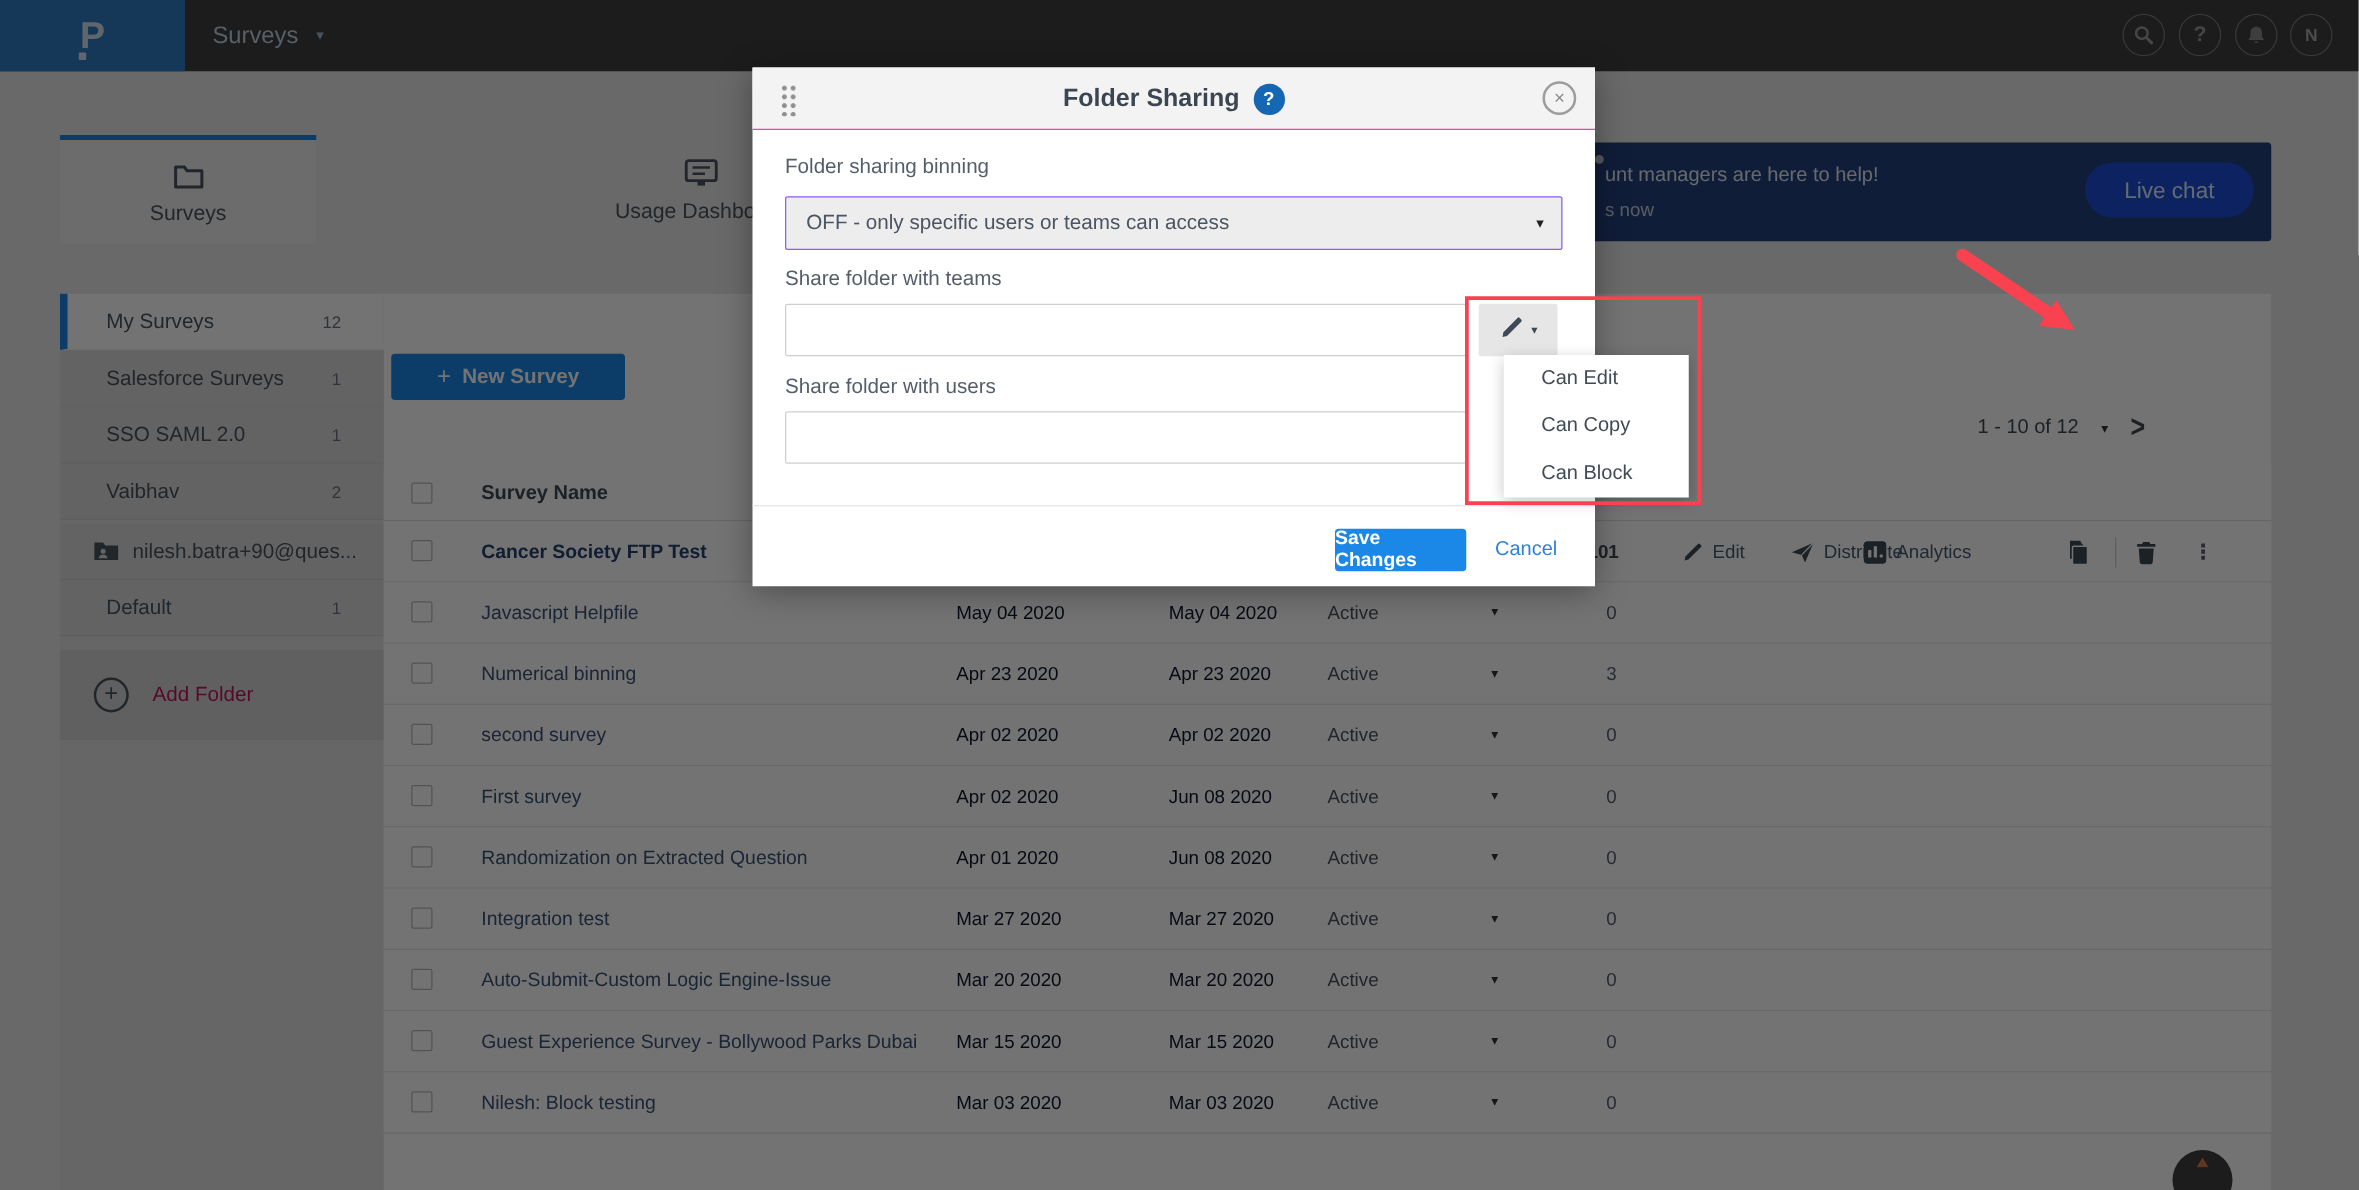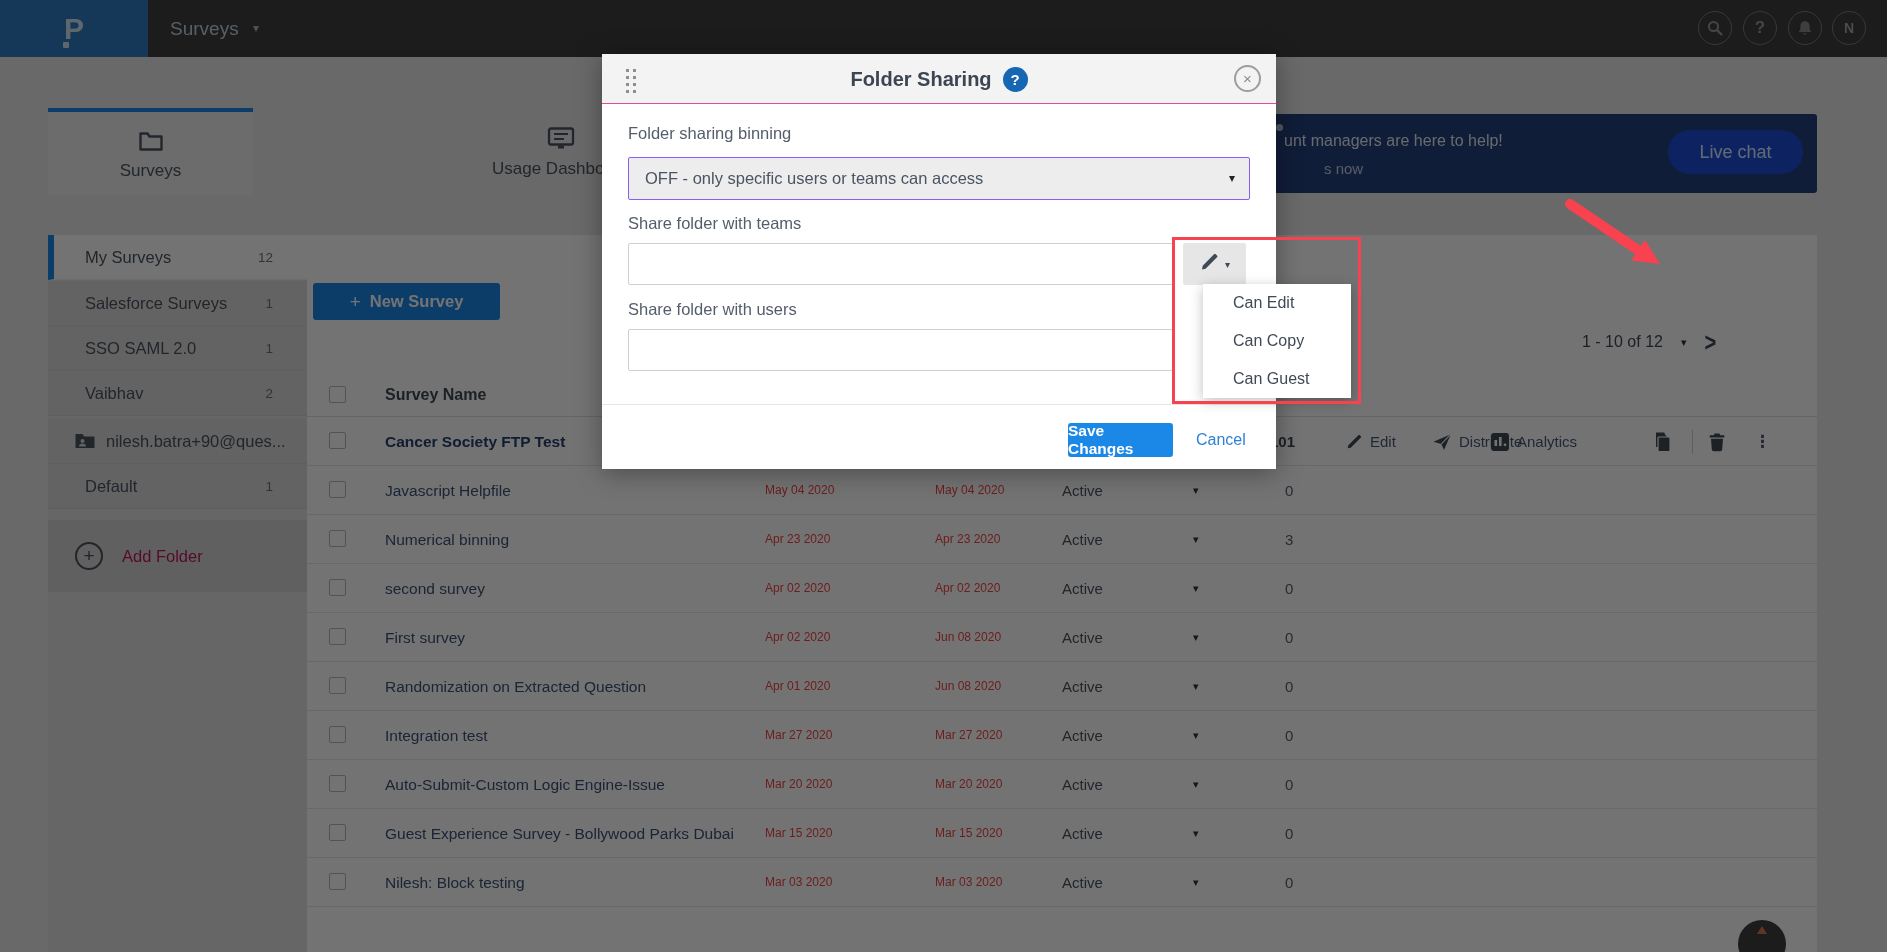--- a/index.html
+++ b/index.html
@@ -20,21 +20,21 @@
   .tb-n { font-size:14px; font-weight:bold; color:#a9a9a9; }
 
   
   .tab { position:absolute; top:108px; width:205px; height:87px; display:flex; flex-direction:column; align-items:center; justify-content:center; gap:9px; color:#4a5560; font-size:17px; }
   .tab .ticon { height:26px; display:flex; align-items:flex-end; }
   .tab.active { background:#f0f0f0; border-top:4px solid #1b87e6; }
 
   
   .banner { position:absolute; left:1180px; top:114px; width:637px; height:79px; background:#24407c; border-radius:3px; overflow:hidden; }
   .banner .b1 { position:absolute; left:104px; top:18px; color:#e3e9f1; font-size:16px; }
-  .banner .b2 { position:absolute; left:104px; top:46px; color:#c3cedd; font-size:15px;margin-left:40px; }
+  .banner .b2 { position:absolute; left:104px; top:46px; color:#c3cedd; font-size:15px; }
   .banner .bdot { position:absolute; left:96px; top:10px; width:7px; height:7px; border-radius:50%; background:#b8c6da; }
   .live-chat { position:absolute; left:488px; top:16px; width:135px; height:44px; border-radius:22px; background:#1d4ed8; color:#d8ecff; font-size:18px; display:flex; align-items:center; justify-content:center; }
 
   
   .card { position:absolute; left:48px; top:235px; width:1769px; height:717px; background:#fff; }
   .side-col { position:absolute; left:0; top:0; width:259px; height:717px; background:#e2e2e2; }
   .sitem { position:absolute; left:0; width:259px; height:45px; background:#dcdcdc; border-bottom:1px solid rgba(0,0,0,0.05); }
   .sitem .slabel { position:absolute; left:37px; top:0; height:45px; line-height:45px; font-size:16.5px; color:#4a5560; white-space:nowrap; }
   .sitem .scount { position:absolute; right:34px; top:0; height:45px; line-height:45px; font-size:13.5px; color:#6b7280; }
   .sitem.active { background:#ffffff; border-left:6px solid #1b87e6; }
@@ -54,21 +54,21 @@
   .pg-caret { font-size:11px; color:#333; }
   .pg-next { font-size:20px; font-weight:bold; transform:scaleY(1.25); color:#3f4a56; }
 
   
   .thead { position:absolute; left:259px; top:138px; width:1510px; height:44px; border-bottom:1px solid #e0e0e0; background:#fff; }
   .thead .hname { position:absolute; left:78px; top:0; height:44px; line-height:44px; font-weight:bold; font-size:16px; color:#3f4a56; }
   .trow { position:absolute; left:259px; width:1510px; height:49px; border-bottom:1px solid #e6e6e6; background:#fff; }
   .cb { position:absolute; left:22px; top:50%; margin-top:-9px; width:17px; height:17px; border:1.6px solid #b8b8b8; border-radius:2px; background:#fff; }
   .tname { position:absolute; left:78px; top:0; height:49px; line-height:49px; font-size:15.5px; color:#3b5377; white-space:nowrap; }
   .tname.bold { font-weight:bold; color:#27406e; }
-  .tdate { position:absolute; top:0; height:49px; line-height:49px; font-size:12px; color:#ef4444; }
+  .tdate { position:absolute; top:0; height:49px; line-height:49px; font-size:15px; color:#0f172a; }
   .d1 { left:458px; } .d2 { left:628px; }
   .tstatus { position:absolute; left:755px; top:0; height:49px; line-height:49px; font-size:15px; color:#4a5560; }
   .tcaret { position:absolute; left:886px; top:0; height:49px; line-height:49px; font-size:11px; color:#333; }
   .tcaret::after { content:"▾"; }
   .tcount { position:absolute; left:978px; top:0; height:49px; line-height:49px; font-size:15px; color:#5a6270; }
   .tcount.bold { left:963px; font-weight:bold; color:#3f4a56; }
   .ract { position:absolute; top:0; height:49px; display:flex; align-items:center; gap:7px; color:#475a74; font-size:15px; }
   .ricon { display:flex; align-items:center; }
   .vline { position:absolute; left:1385px; top:13px; width:1px; height:24px; background:#cfcfcf; }
   .vdots { position:absolute; left:1447px; top:0; height:49px; line-height:49px; font-size:17px; color:#5a6270; font-weight:bold; }
@@ -414,21 +414,21 @@
     <div class="m-footer-line"></div>
     <div class="btn-save">
       <span>Save Changes</span>
     </div>
     <span class="btn-cancel">Cancel</span>
   </div>
 
   <div class="popover">
     <div class="pop-item">Can Edit</div>
     <div class="pop-item">Can Copy</div>
-    <div class="pop-item">Can Guest</div>
+    <div class="pop-item">Can Block</div>
   </div>
 
   <div class="red-rect"></div>
   <svg class="red-arrow" width="112" height="84" viewBox="0 0 112 84">
     <line x1="14" y1="10" x2="82" y2="56" stroke="#f8424f" stroke-width="10" stroke-linecap="round"></line>
     <polygon points="104,70 75,66.5 89,46" fill="#f8424f"></polygon>
   </svg>
 
 </div>
 

